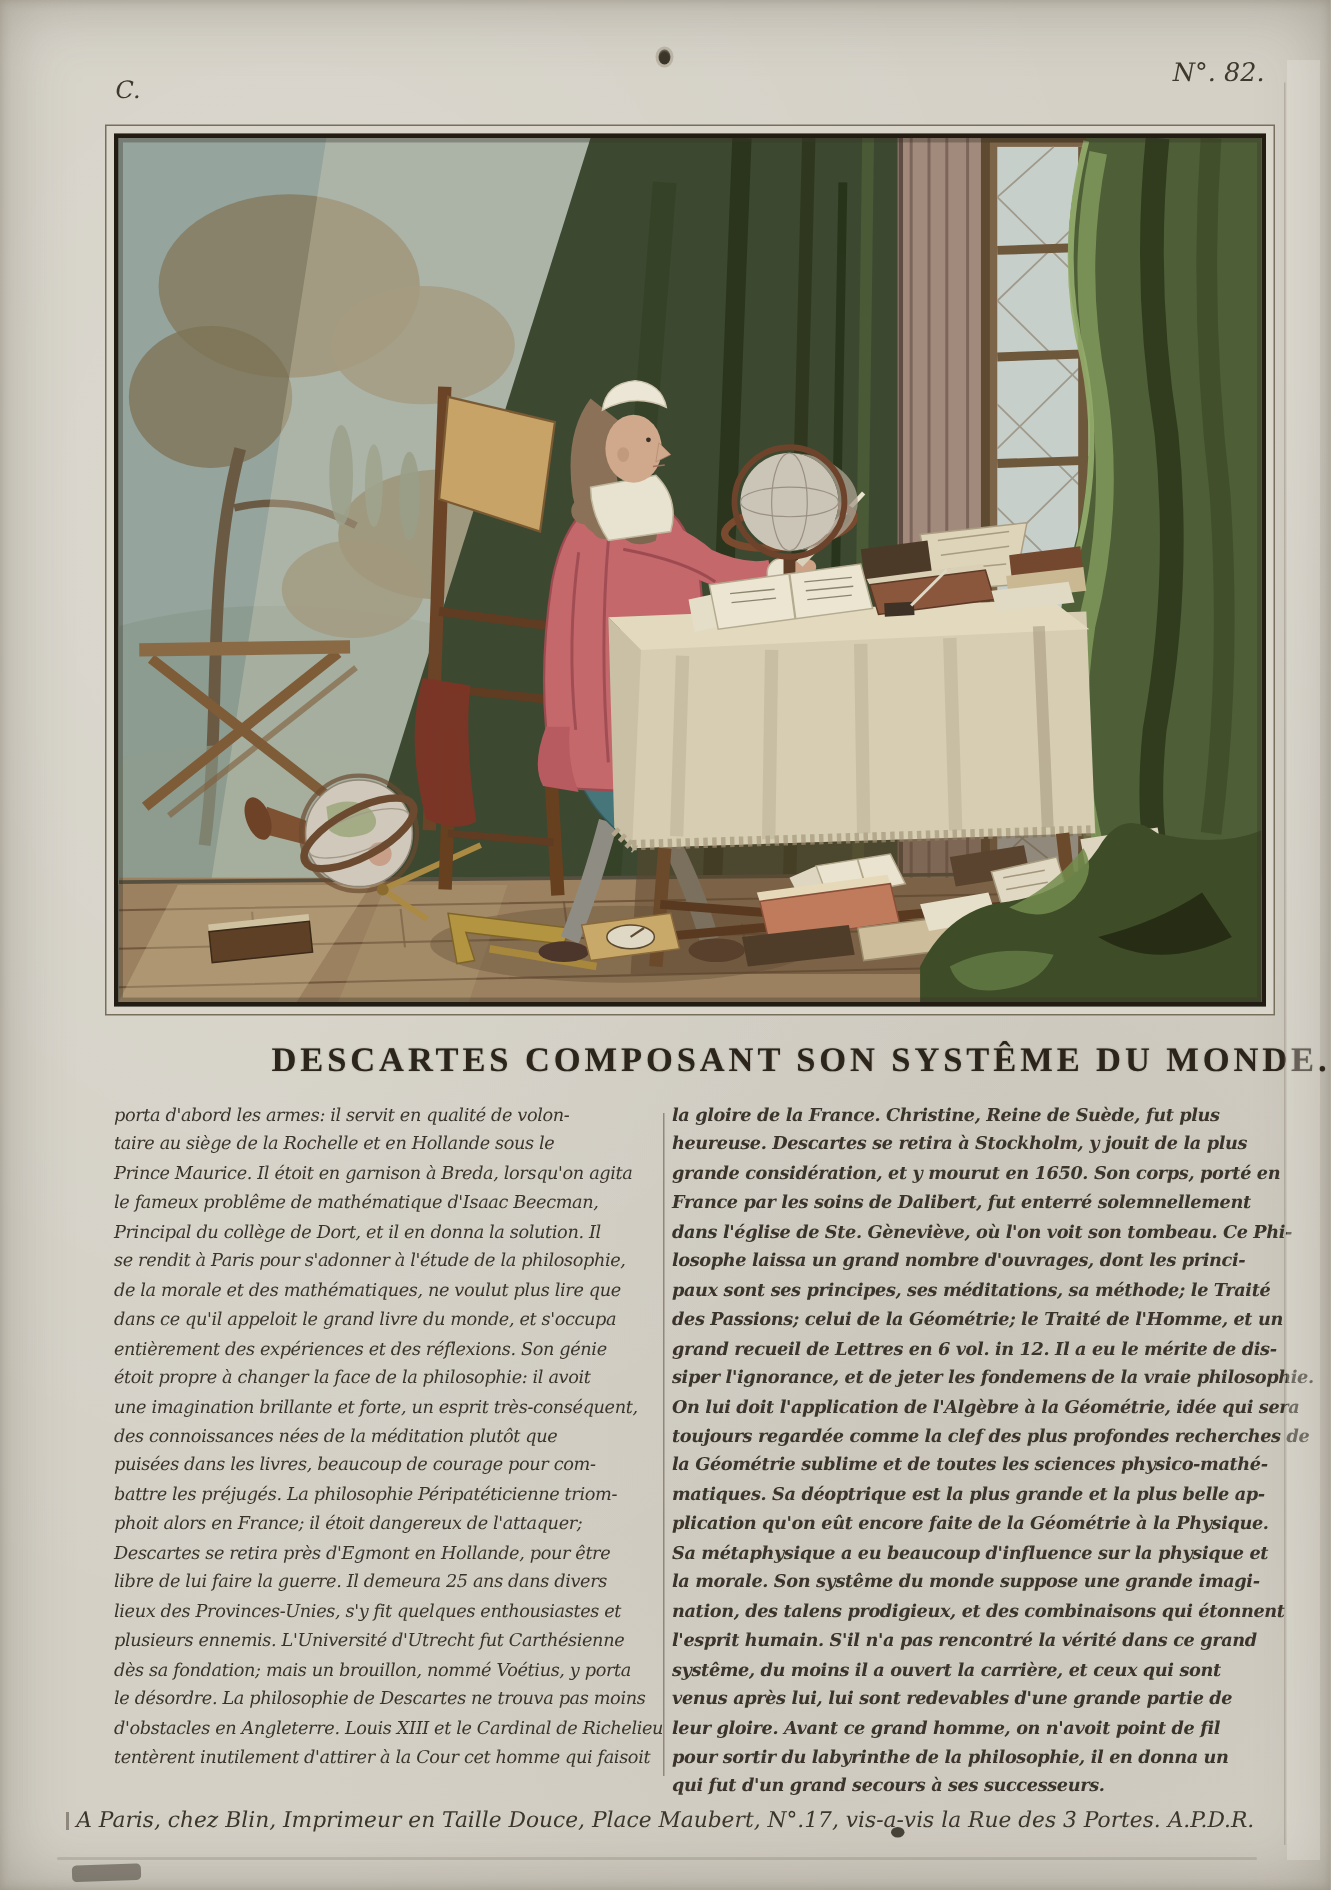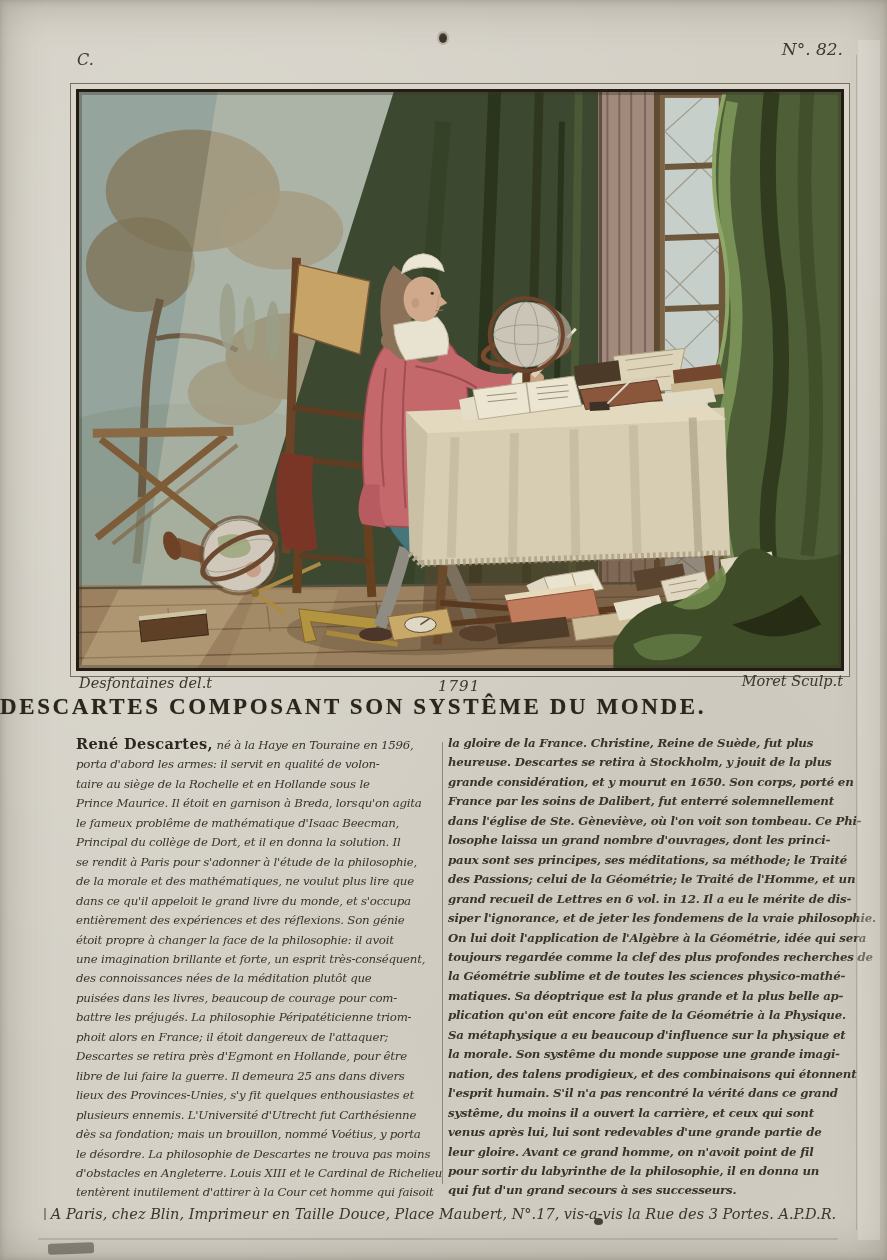--- a/index.html
+++ b/index.html
@@ -20,21 +20,21 @@
   .hole-top{left:439px;top:33px;width:8px;height:10px;}
   .hole-right{left:822px;top:622px;width:8px;height:9px;}
   .frame{position:absolute;left:70px;top:83px;width:780px;height:594px;box-sizing:border-box;
     border:1px solid #776e5c;background:#dad6cb;padding:5px;}
   .frame-inner{width:100%;height:100%;box-sizing:border-box;border:3px solid #221c12;overflow:hidden;background:#8f9e98;}
   .frame-inner svg{display:block;width:100%;height:100%;}
   .caption-row{position:absolute;left:0;top:675px;width:887px;height:20px;font-style:italic;font-size:14.5px;color:#3c362c;}
   .cap-artist{position:absolute;left:79px;top:0;}
   .cap-year{position:absolute;left:438px;top:2px;font-size:15px;letter-spacing:1px;}
   .cap-engraver{position:absolute;right:44px;top:-2px;}
-  .title{position:absolute;left:0;top:694px;width:887px;margin:0;text-align:left;
+  .title{position:absolute;left:0;top:694px;width:887px;margin:0;text-align:right;
     font-family:"Liberation Serif", serif;font-weight:bold;font-size:23px;letter-spacing:2.6px;
     color:#2b251c;text-shadow:0 0 1px rgba(43,37,28,.4);}
   .col{position:absolute;top:734px;font-style:italic;font-size:11.8px;line-height:19.45px;
     letter-spacing:-0.25px;color:#3a342c;}
   .col .lines{white-space:pre;}
   .col-left{left:76px;width:366px;}
   .col-right{left:448px;width:398px;font-weight:bold;}
   .first-line{white-space:pre;}
   .lead{font-style:normal;font-size:14.5px;letter-spacing:.4px;color:#2d271f;font-weight:bold;}
   .col-divider{position:absolute;left:442px;top:742px;width:1px;height:442px;background:rgba(90,82,68,.55);}
@@ -262,30 +262,24 @@
           <path d="M600,520 q30,-14 50,-40 q10,16 -6,34 q-20,18 -44,6 z" fill="#728c4c" opacity=".85"></path>
           <path d="M660,540 q40,-10 70,-30 l20,30 q-50,24 -90,0 z" fill="#20260f" opacity=".8"></path>
           <path d="M560,560 q30,-16 70,-8 q-10,22 -40,24 q-24,2 -30,-16 z" fill="#6a8448" opacity=".7"></path>
         </g>
 
         <rect x="1.5" y="1.5" width="767" height="581" fill="none" stroke="#3a3428" stroke-width="3" opacity=".35"></rect>
       </svg>
     </div>
   </div>
 
-  <div class="caption-row">
-    <span class="cap-artist">Desfontaines del.t</span>
-    <span class="cap-year">1791</span>
-    <span class="cap-engraver">Moret Sculp.t</span>
-  </div>
 
   <h1 class="title">DESCARTES COMPOSANT SON SYSTÊME DU MONDE.</h1>
 
   <div class="col col-left">
-    <div class="first-line"><span class="lead">René Descartes,</span><span> né à la Haye en Touraine en 1596,</span></div>
     <div class="lines">porta d'abord les armes: il servit en qualité de volon-
 taire au siège de la Rochelle et en Hollande sous le
 Prince Maurice. Il étoit en garnison à Breda, lorsqu'on agita
 le fameux problême de mathématique d'Isaac Beecman,
 Principal du collège de Dort, et il en donna la solution. Il
 se rendit à Paris pour s'adonner à l'étude de la philosophie,
 de la morale et des mathématiques, ne voulut plus lire que
 dans ce qu'il appeloit le grand livre du monde, et s'occupa
 entièrement des expériences et des réflexions. Son génie
 étoit propre à changer la face de la philosophie: il avoit

